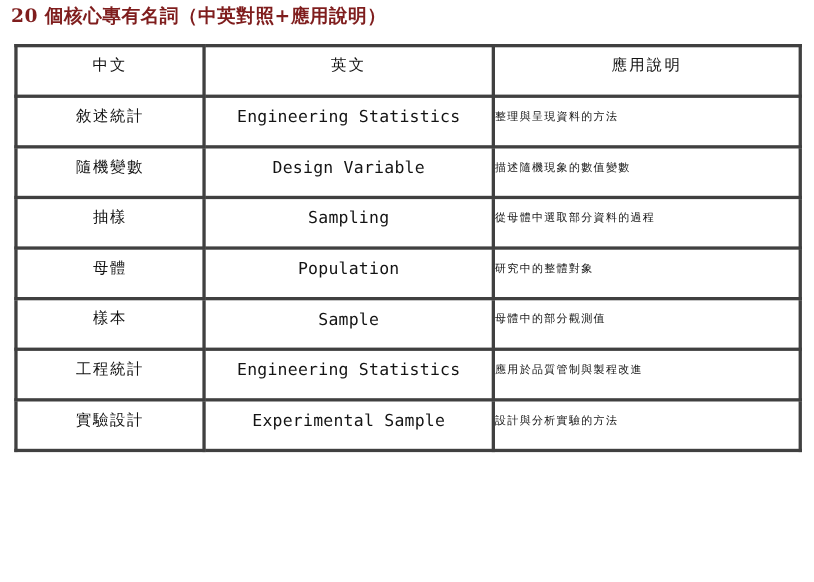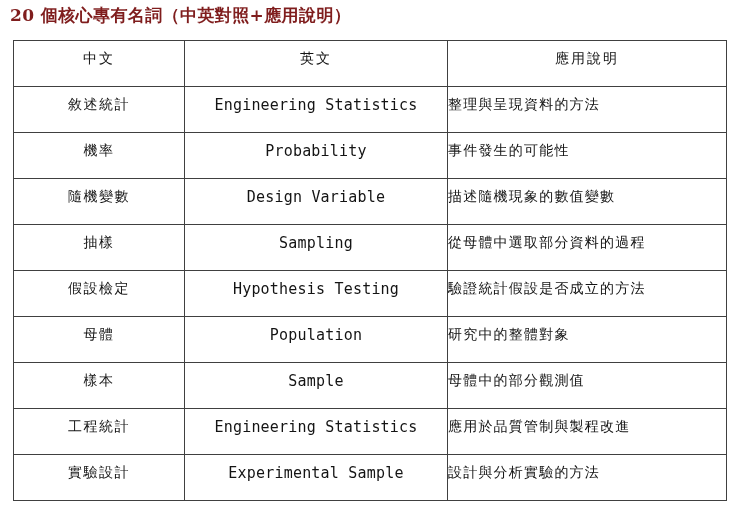--- a/index.html
+++ b/index.html
@@ -47,21 +47,21 @@
     table-layout: fixed;
     background: #ffffff;
   }
 
   .term-table col.col-zh { width: 171px; }
   .term-table col.col-en { width: 263px; }
   .term-table col.col-desc { width: 279px; }
 
   .term-table th,
   .term-table td {
-    border: 1px solid #404040;
+    border: 3px solid #404040;
     height: 46px;
     padding: 0 0 10px 0;
     vertical-align: middle;
     box-sizing: border-box;
   }
 
   
   .cell-zh {
     text-align: center;
     font-family: "DejaVu Serif", "Liberation Serif", serif;
@@ -77,21 +77,21 @@
     font-size: 15px;
     color: #141414;
     letter-spacing: 0.2px;
   }
 
   
   .cell-desc {
     text-align: left;
     padding-left: 10px;
     font-family: "DejaVu Serif", "Liberation Serif", serif;
-    font-size: 14px;
+    font-size: 10px;
     color: #141414;
     letter-spacing: 1.2px;
   }
 
   
   .term-table thead th {
     font-weight: normal;
     font-family: "DejaVu Serif", "Liberation Serif", serif;
     font-size: 14px;
     letter-spacing: 2px;
@@ -120,38 +120,28 @@
         <th class="cell-zh">應用說明</th>
       </tr>
     </thead>
     <tbody id="table-body">
         <tr>
           <td class="cell-zh">敘述統計</td>
           <td class="cell-en">Engineering Statistics</td>
           <td class="cell-desc">整理與呈現資料的方法</td>
         </tr>
         <tr>
-          <td class="cell-zh">機率</td>
-          <td class="cell-en">Probability</td>
-          <td class="cell-desc">事件發生的可能性</td>
-        </tr>
-        <tr>
           <td class="cell-zh">隨機變數</td>
           <td class="cell-en">Design Variable</td>
           <td class="cell-desc">描述隨機現象的數值變數</td>
         </tr>
         <tr>
           <td class="cell-zh">抽樣</td>
           <td class="cell-en">Sampling</td>
           <td class="cell-desc">從母體中選取部分資料的過程</td>
-        </tr>
-        <tr>
-          <td class="cell-zh">假設檢定</td>
-          <td class="cell-en">Hypothesis Testing</td>
-          <td class="cell-desc">驗證統計假設是否成立的方法</td>
         </tr>
         <tr>
           <td class="cell-zh">母體</td>
           <td class="cell-en">Population</td>
           <td class="cell-desc">研究中的整體對象</td>
         </tr>
         <tr>
           <td class="cell-zh">樣本</td>
           <td class="cell-en">Sample</td>
           <td class="cell-desc">母體中的部分觀測值</td>

